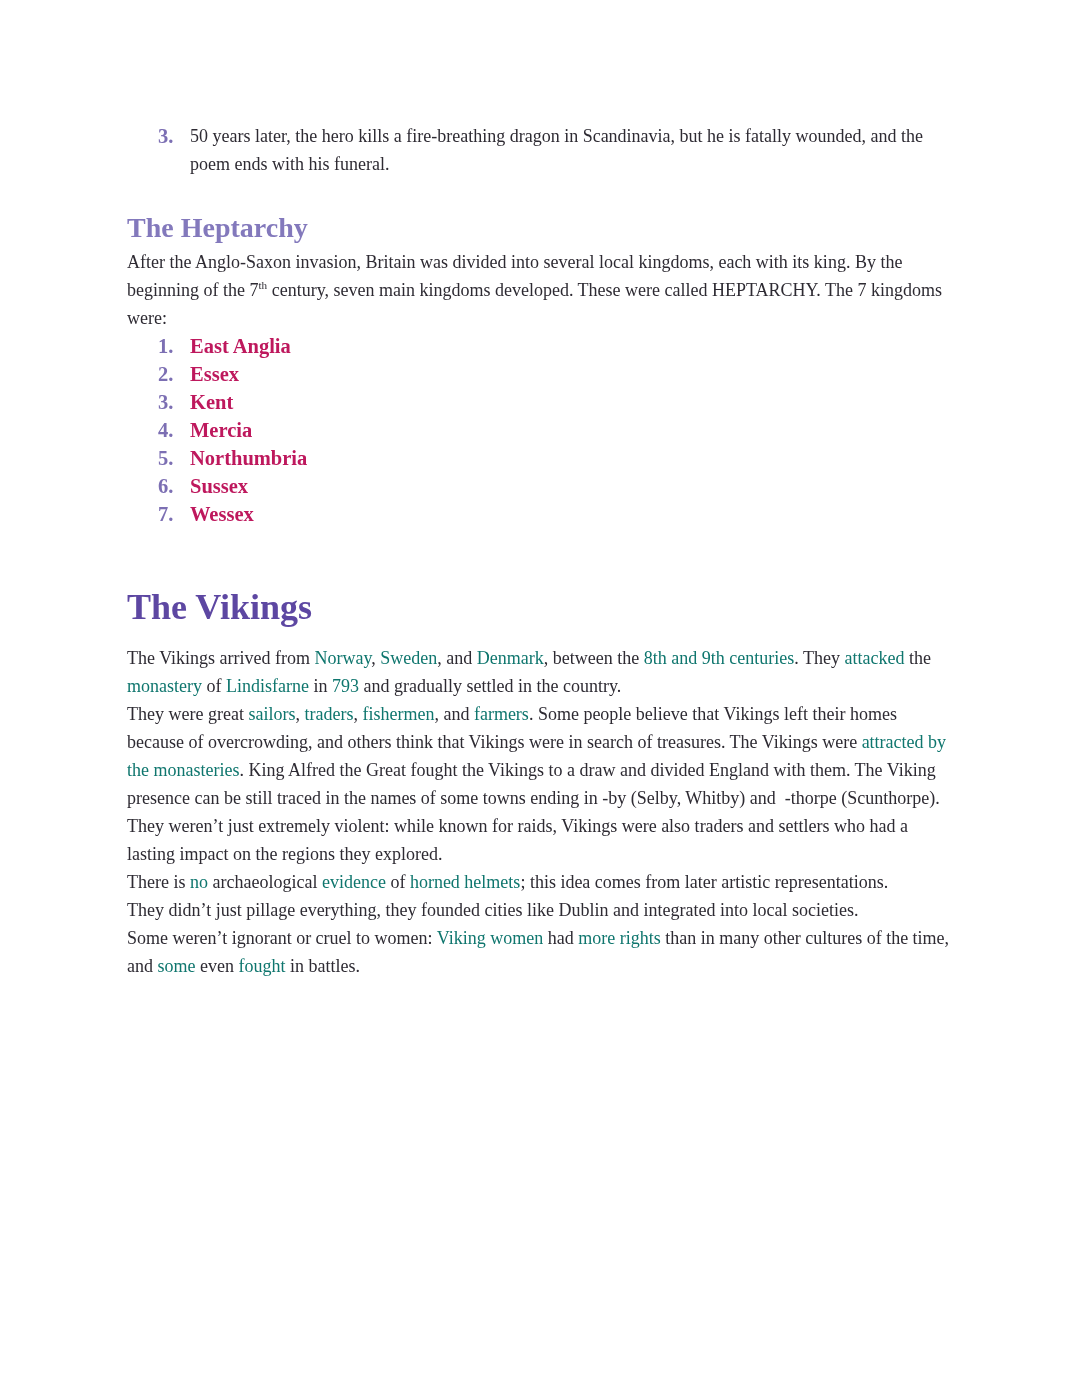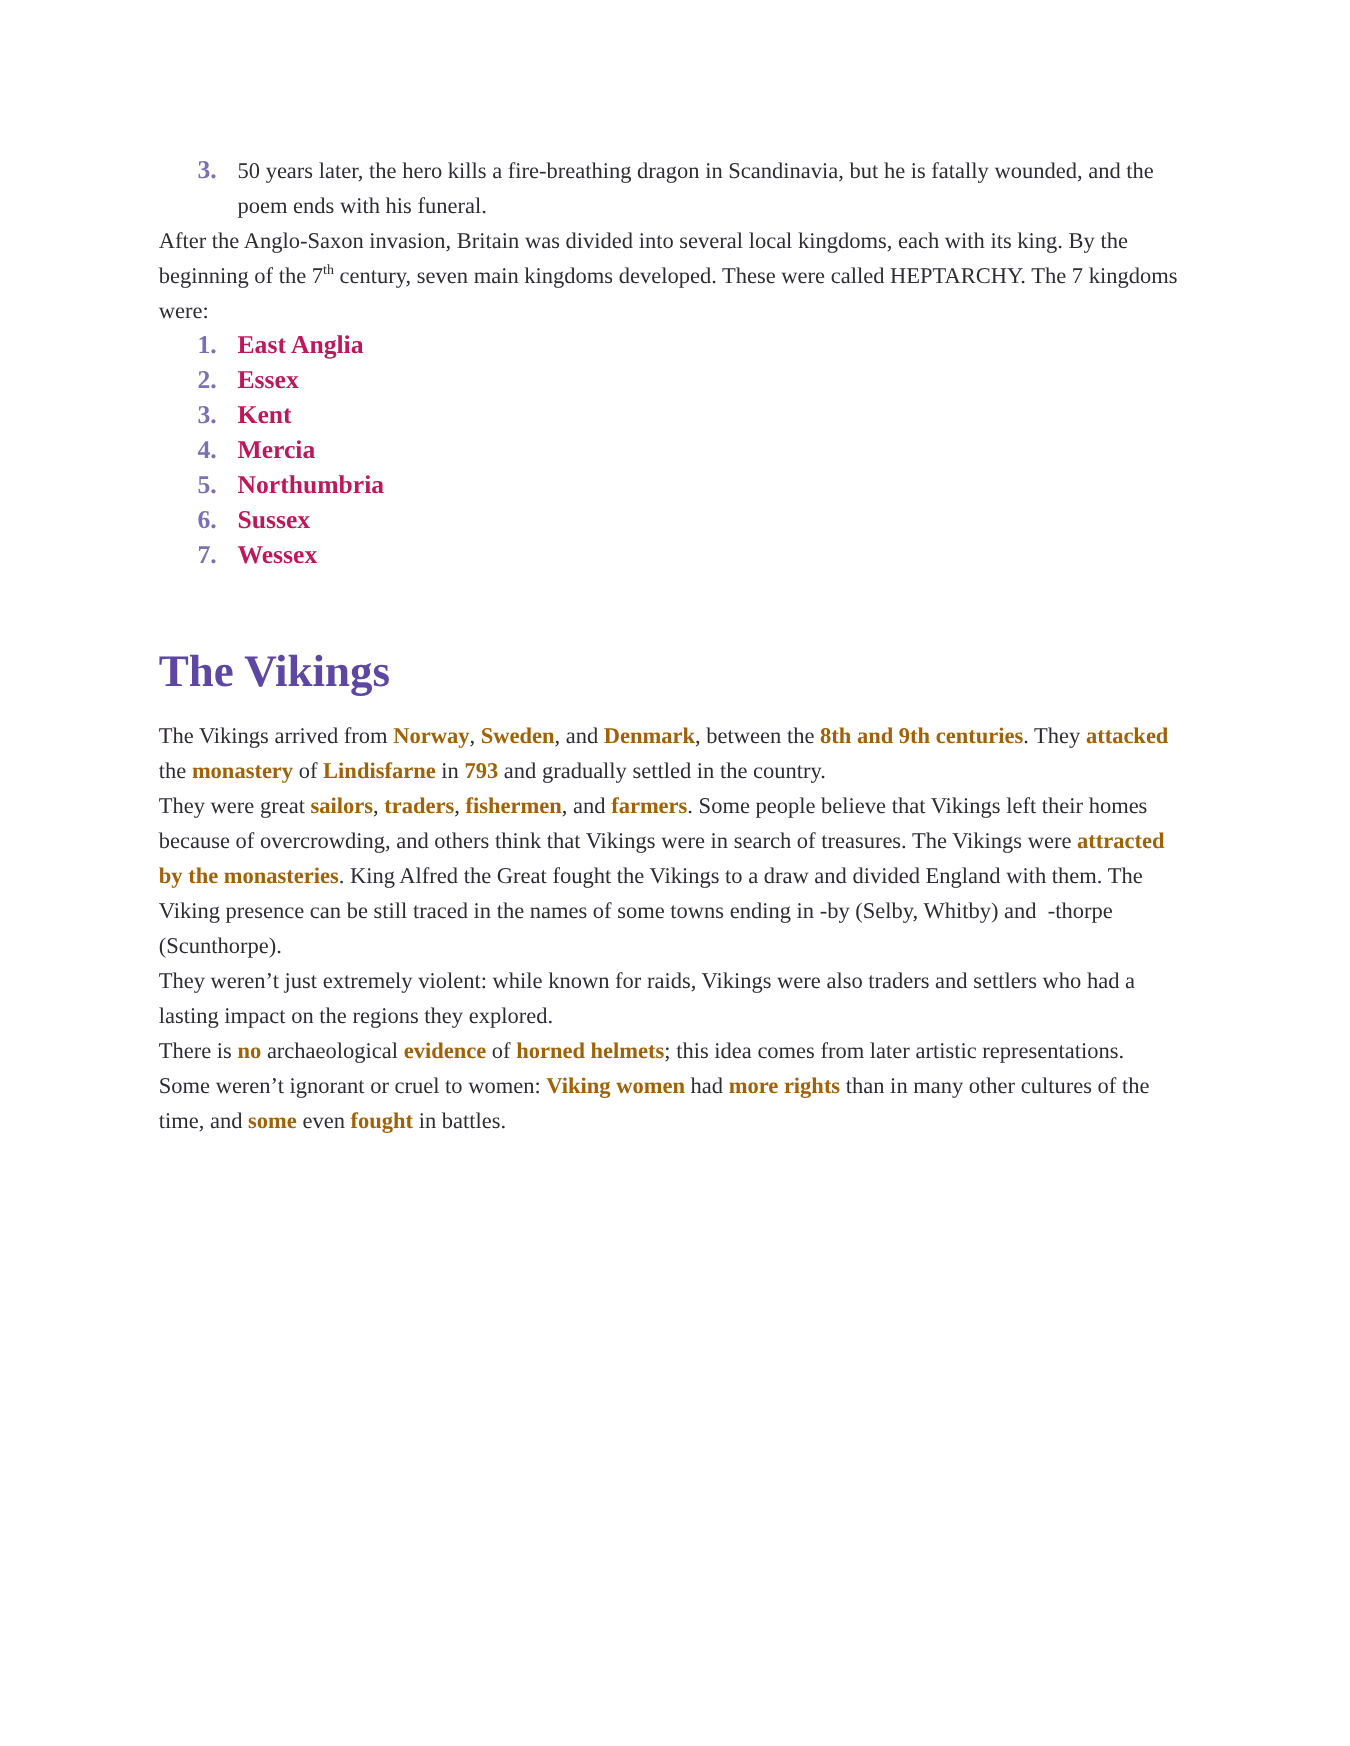--- a/index.html
+++ b/index.html
@@ -54,39 +54,40 @@
     display: flex;
     padding-left: 31px;
     font-size: 20.5px;
     line-height: 28px;
   }
   .kingdom-row .kname {
     font-weight: bold;
     color: #be185d;
   }
   .hl {
-    color: #a16207;
-    font-weight: bold;
+    color: #0f766e;
+    font-weight: normal;
   }
   sup {
     font-size: 0.62em;
     line-height: 0;
     vertical-align: super;
   }
 </style>
 </head>
 <body>
 
 <div class="doc">
 
   <div class="numbered-item">
     <span class="num">3.</span>
     <span class="para" style="padding:0">50 years later, the hero kills a fire-breathing dragon in Scandinavia, but he is fatally wounded, and the poem ends with his funeral.</span>
   </div>
 
+  <h2 class="h2">The Heptarchy</h2>
 
   <p class="para"><span>After the Anglo-Saxon invasion, Britain was divided into several local kingdoms, each with its king. By the beginning of the 7</span><sup>th</sup><span> century, seven main kingdoms developed. These were called HEPTARCHY. The 7 kingdoms were:</span></p>
 
   <div>
       <div class="kingdom-row">
         <span class="num">1.</span>
         <span class="kname">East Anglia</span>
       </div>
       <div class="kingdom-row">
         <span class="num">2.</span>
@@ -114,16 +115,17 @@
       </div>
     </div>
 
   <h1 class="h1">The Vikings</h1>
 
   <div>
       <p class="para"><span>The Vikings arrived from </span><span class="hl">Norway</span><span>, </span><span class="hl">Sweden</span><span>, and </span><span class="hl">Denmark</span><span>, between the </span><span class="hl">8th and 9th centuries</span><span>. They </span><span class="hl">attacked</span><span> the </span><span class="hl">monastery</span><span> of </span><span class="hl">Lindisfarne</span><span> in </span><span class="hl">793</span><span> and gradually settled in the country.</span></p>
       <p class="para"><span>They were great </span><span class="hl">sailors</span><span>, </span><span class="hl">traders</span><span>, </span><span class="hl">fishermen</span><span>, and </span><span class="hl">farmers</span><span>. Some people believe that Vikings left their homes because of overcrowding, and others think that Vikings were in search of treasures. The Vikings were </span><span class="hl">attracted by the monasteries</span><span>. King Alfred the Great fought the Vikings to a draw and divided England with them. The Viking presence can be still traced in the names of some towns ending in -by (Selby, Whitby) and  -thorpe (Scunthorpe).</span></p>
       <p class="para"><span>They weren’t just extremely violent: while known for raids, Vikings were also traders and settlers who had a lasting impact on the regions they explored.</span></p>
       <p class="para"><span>There is </span><span class="hl">no</span><span> archaeological </span><span class="hl">evidence</span><span> of </span><span class="hl">horned helmets</span><span>; this idea comes from later artistic representations.</span></p>
+      <p class="para"><span>They didn’t just pillage everything, they founded cities like Dublin and integrated into local societies.</span></p>
       <p class="para"><span>Some weren’t ignorant or cruel to women: </span><span class="hl">Viking women</span><span> had </span><span class="hl">more rights</span><span> than in many other cultures of the time, and </span><span class="hl">some</span><span> even </span><span class="hl">fought</span><span> in battles.</span></p>
     </div>
 
 </div>
 
 </body></html>

